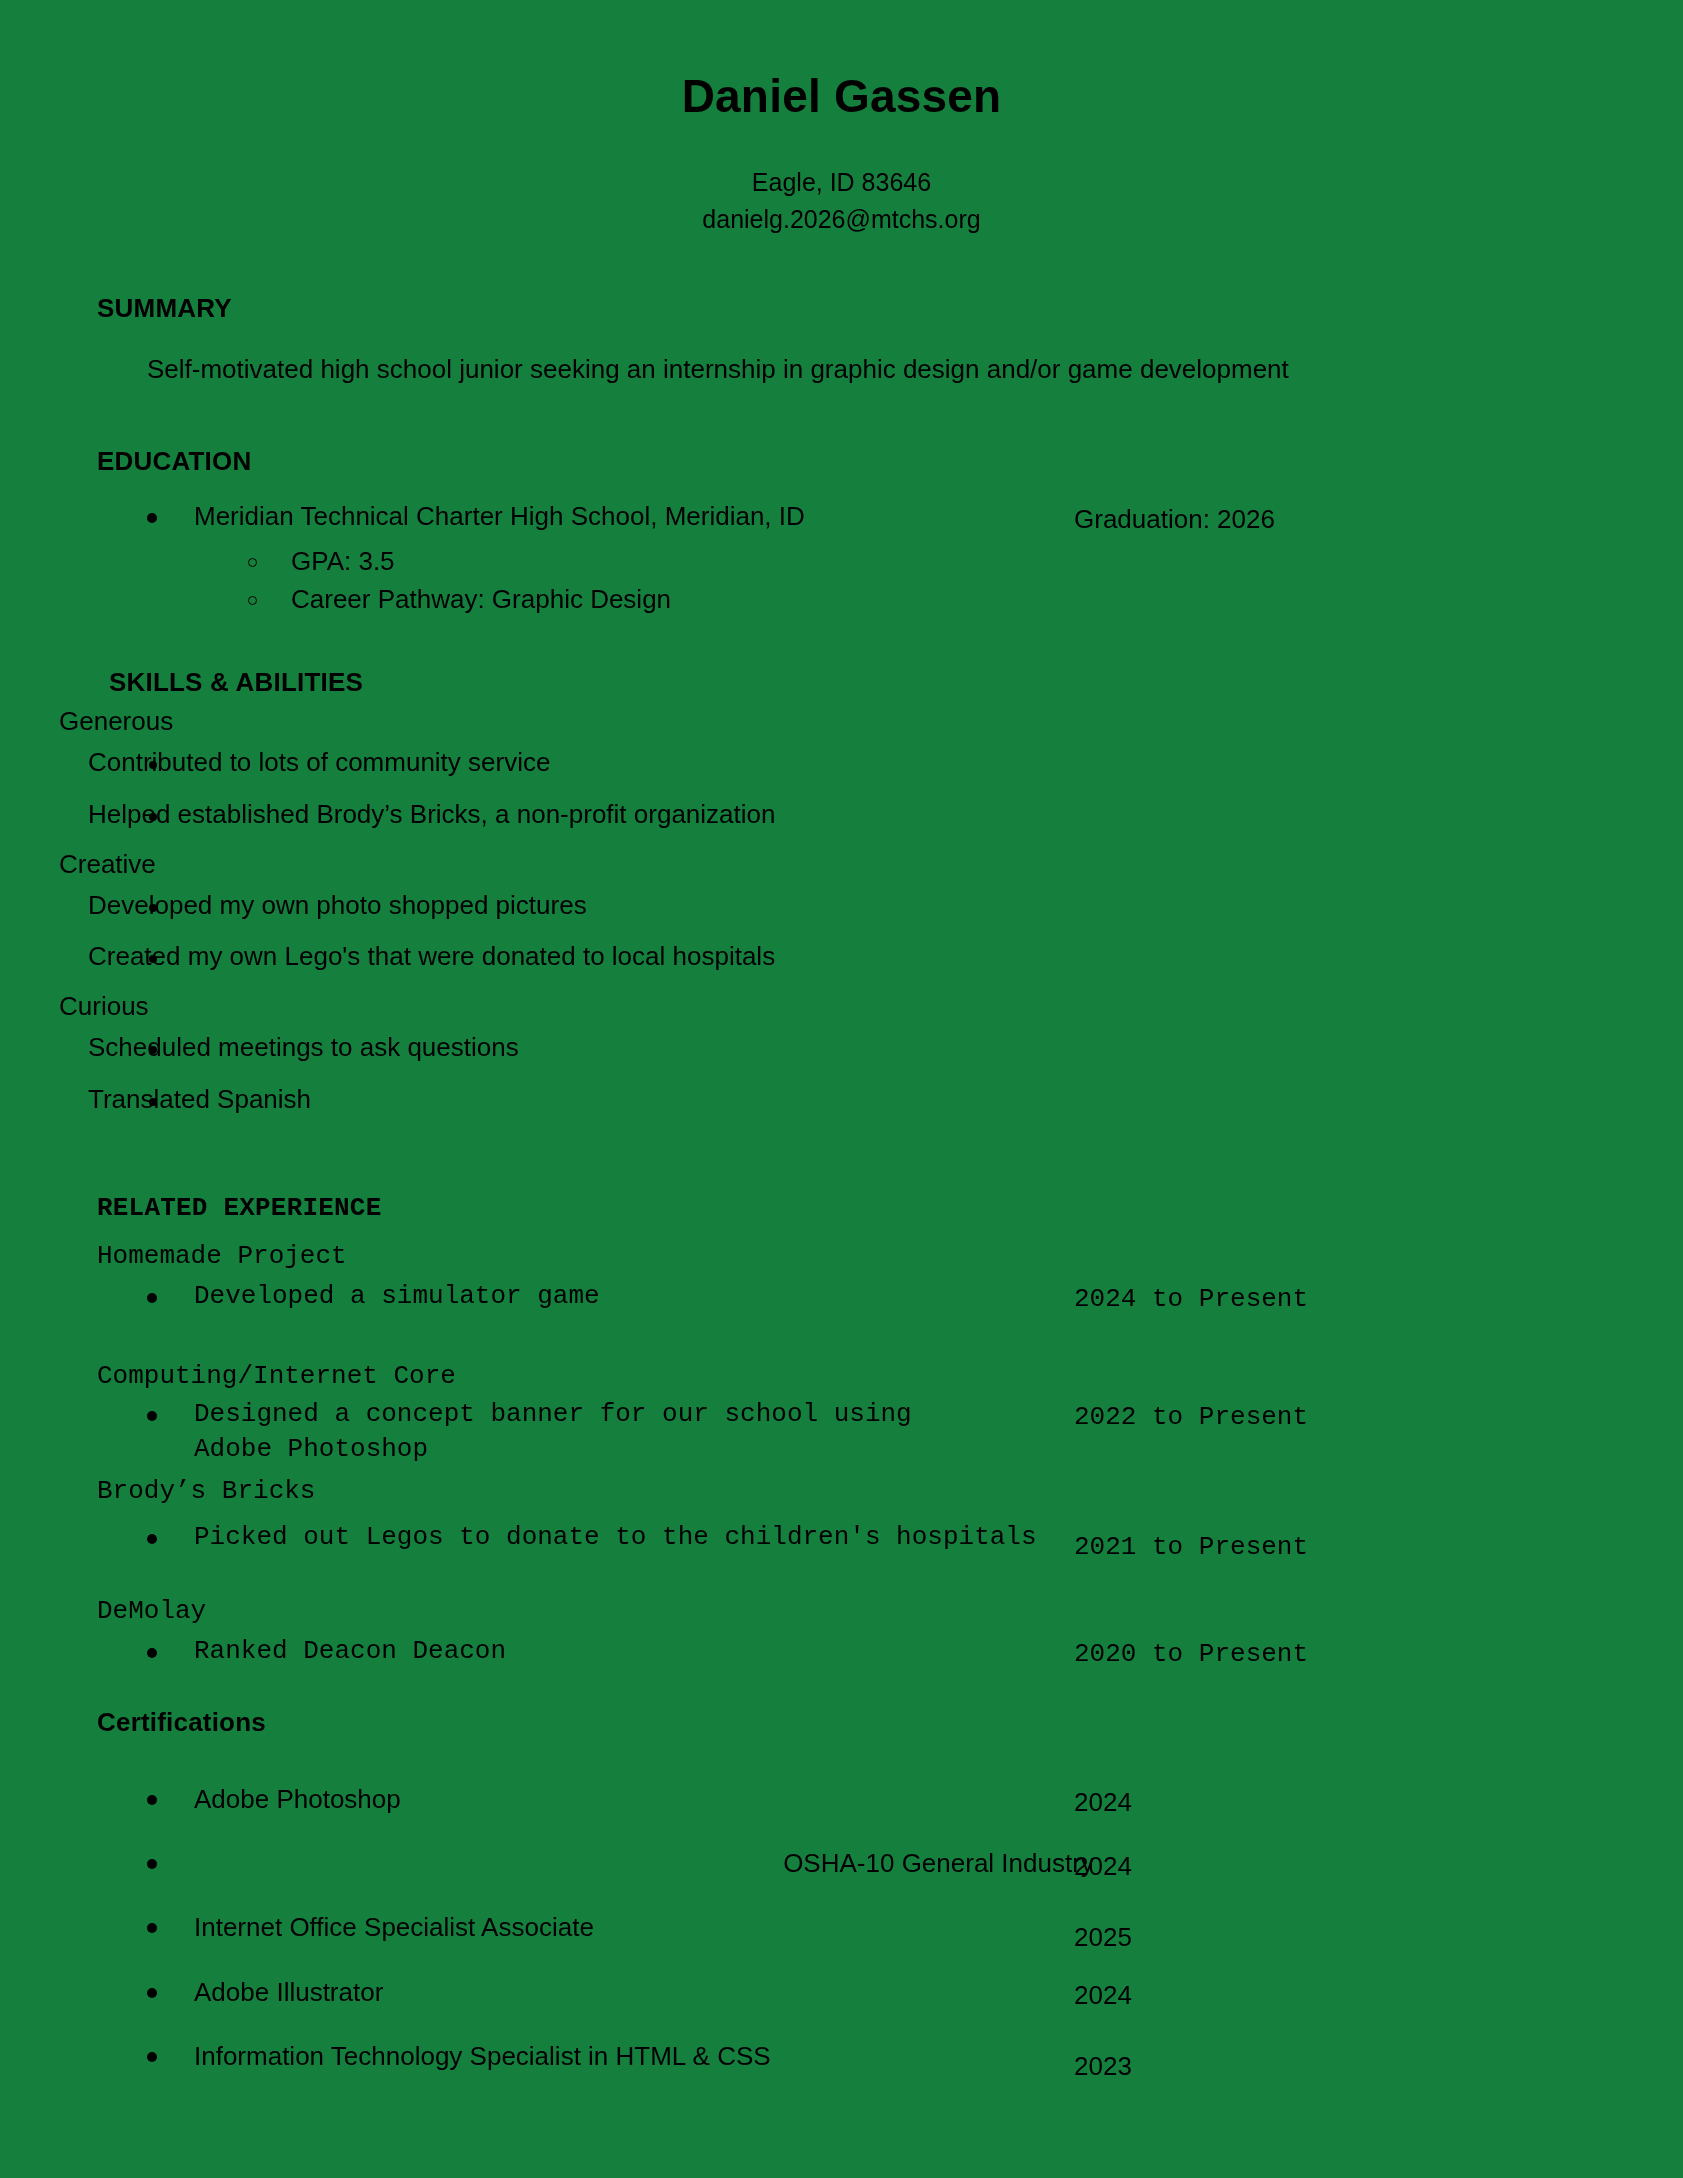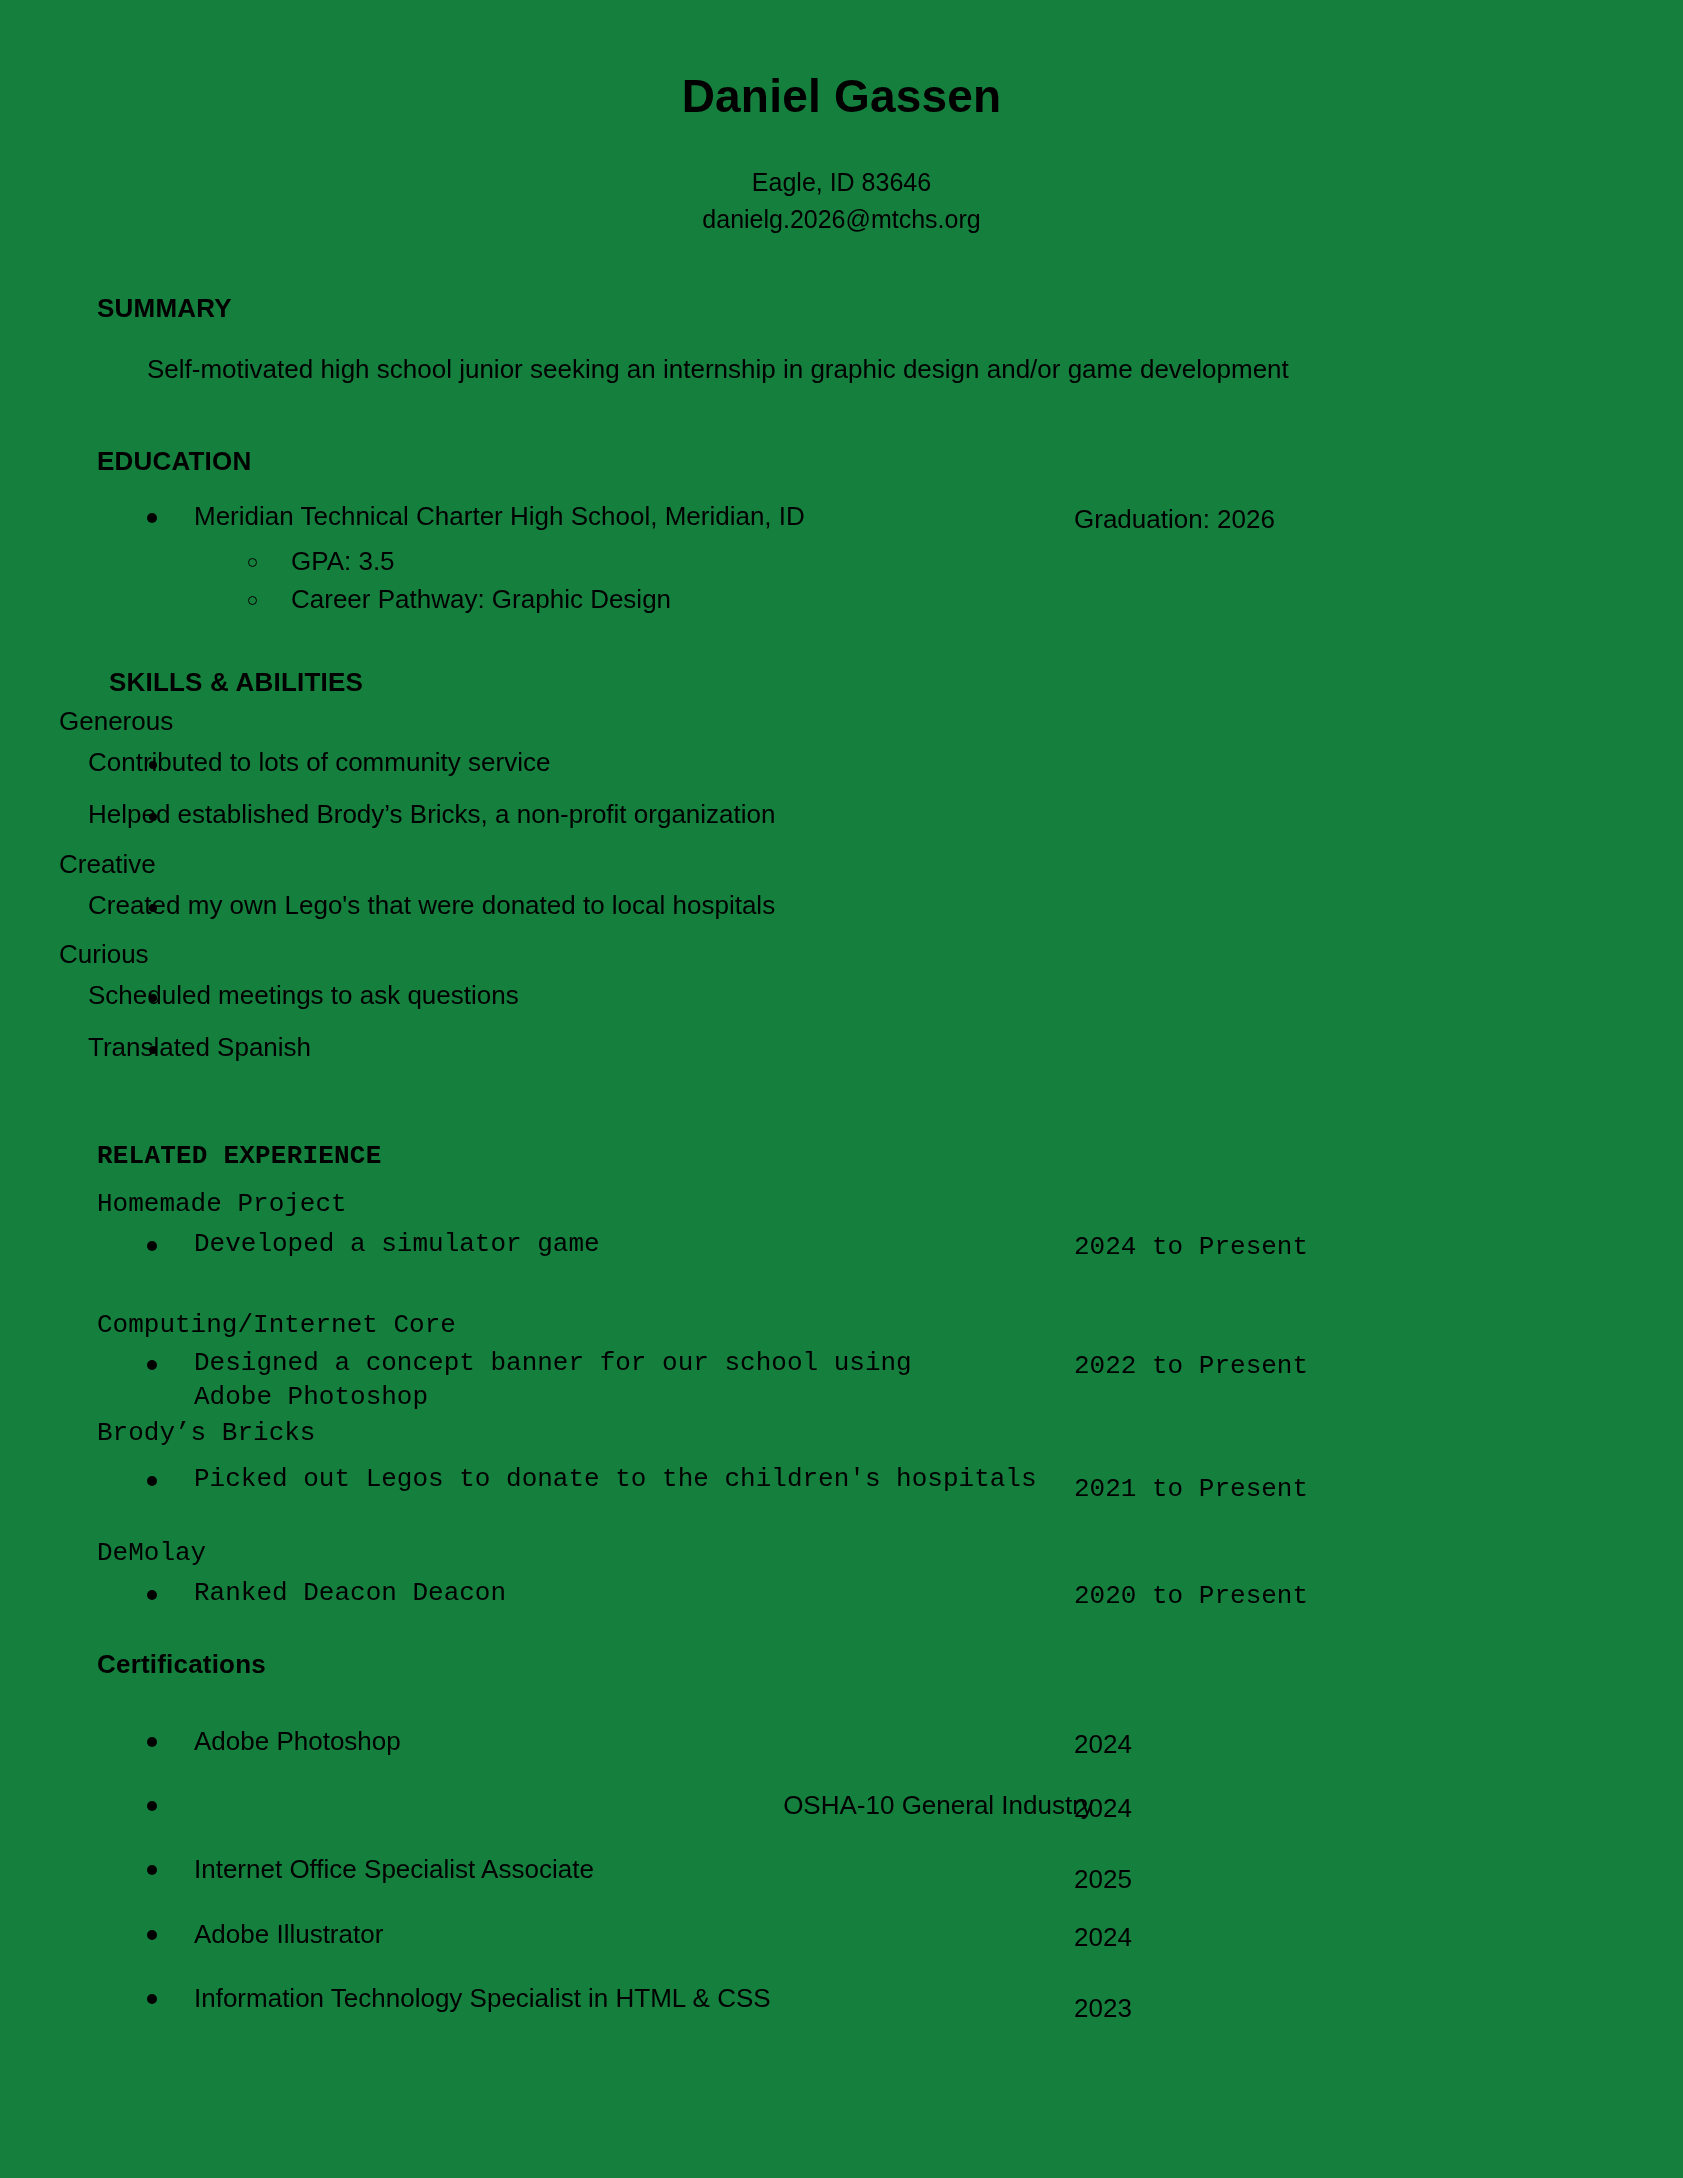--- a/index.html
+++ b/index.html
@@ -206,20 +206,21 @@
       <div class="skill-group-label">Generous</div>
       <ul class="dots">
         <li>Contributed to lots of community service</li>
         <li>Helped established Brody’s Bricks, a non-profit organization</li>
       </ul>
     </div>
 
     <div>
       <div class="skill-group-label">Creative</div>
       <ul class="dots">
+        <li>Developed my own photo shopped pictures</li>
         <li>Created my own Lego's that were donated to local hospitals</li>
       </ul>
     </div>
 
     <div>
       <div class="skill-group-label">Curious</div>
       <ul class="dots">
         <li>Scheduled meetings to ask questions</li>
         <li>Translated Spanish</li>
       </ul>
@@ -242,21 +243,21 @@
     <div style="margin-top:48px;">
       <div class="org">Computing/Internet Core</div>
       <ul class="lvl1" style="margin-top:6px;">
         <li class="row" style="max-width:772px;">
           <span>Designed a concept banner for our school using Adobe Photoshop</span>
           <span class="date">2022 to Present</span>
         </li>
       </ul>
     </div>
 
-    <div style="margin-top:4px;">
+    <div style="margin-top:10px;">
       <div class="org">Brody’s Bricks</div>
       <ul class="lvl1" style="margin-top:14px;">
         <li class="row">
           <span> Picked out Legos to donate to the children's hospitals</span>
           <span class="date nudge-down">2021 to Present</span>
         </li>
       </ul>
     </div>
 
     <div style="margin-top:42px;">

